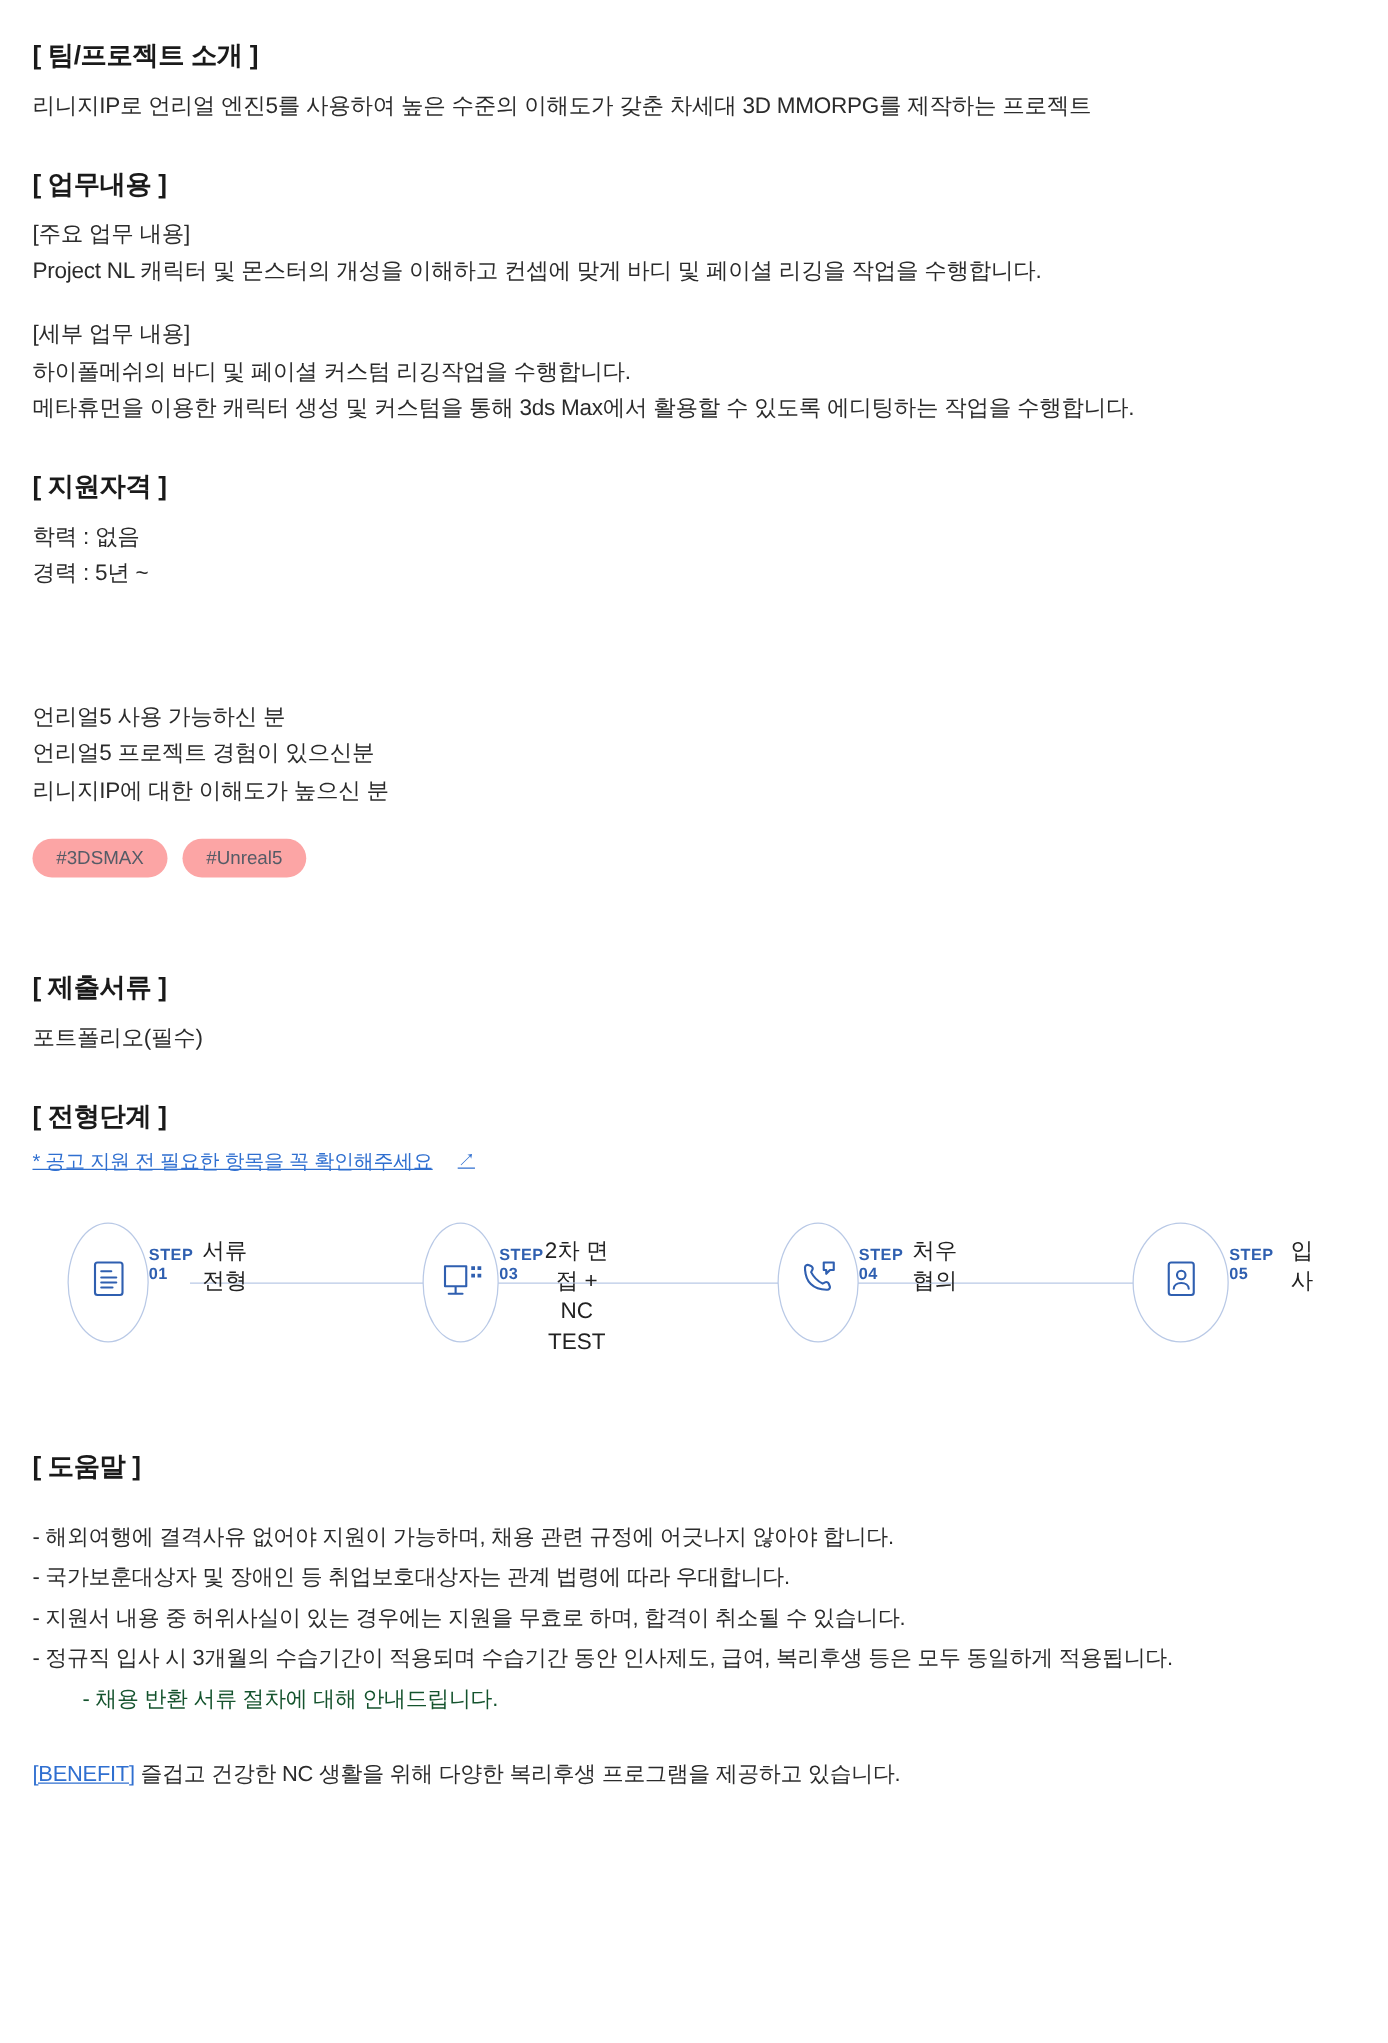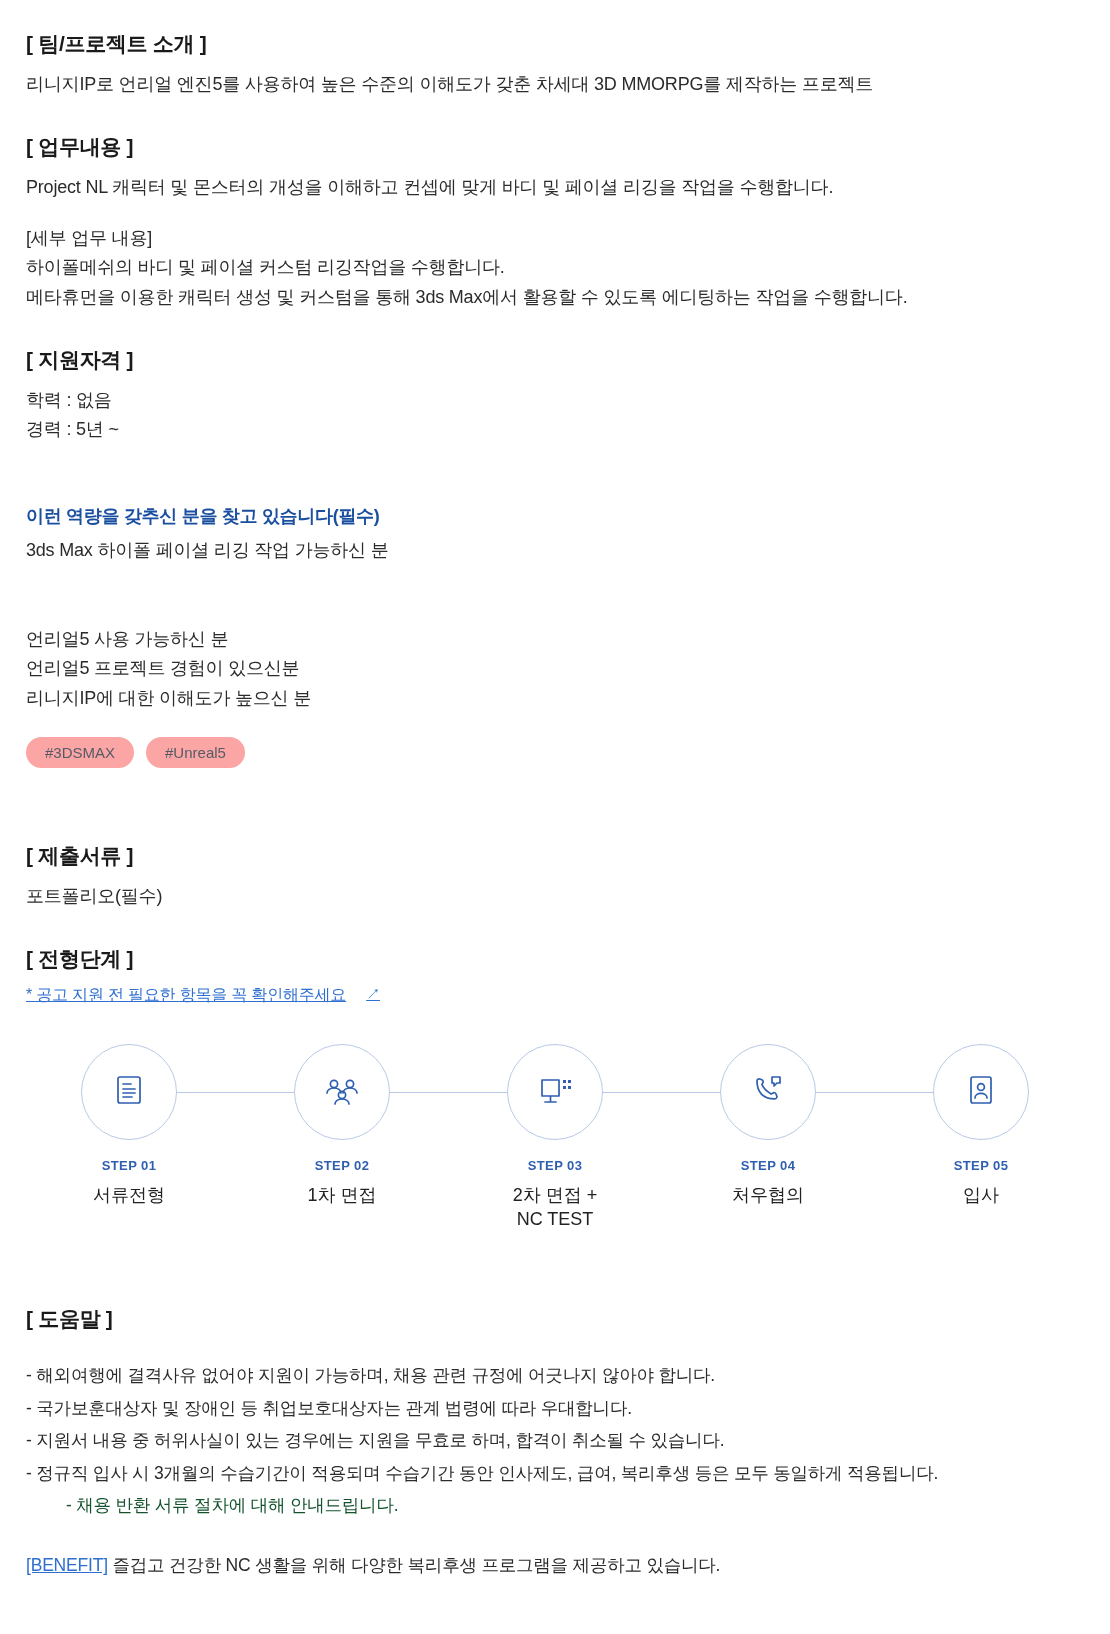--- a/index.html
+++ b/index.html
@@ -80,22 +80,22 @@
     margin-top: 38px;
     display: flex;
     align-items: flex-start;
     justify-content: space-between;
     padding: 0 28px 0 28px;
     position: relative;
   }
   .step {
     width: 150px;
     display: flex;
-    flex-direction: column;
-    align-items: center;
+    flex-direction: row;
+    align-items: flex-start;
     position: relative;
     z-index: 2;
   }
   .step-circle {
     width: 96px;
     height: 96px;
     border-radius: 50%;
     border: 1px solid #b9c9e6;
     background: #ffffff;
     display: flex;
@@ -150,38 +150,35 @@
 
 <div class="page">
 
   <div class="section">
     <h2 class="section-title">[ 팀/프로젝트 소개 ]</h2>
     <p class="para">리니지IP로 언리얼 엔진5를 사용하여 높은 수준의 이해도가 갖춘 차세대 3D MMORPG를 제작하는 프로젝트</p>
   </div>
 
   <div class="section">
     <h2 class="section-title">[ 업무내용 ]</h2>
+    <p class="para">[주요 업무 내용]</p>
     <p class="para">Project NL 캐릭터 및 몬스터의 개성을 이해하고 컨셉에 맞게 바디 및 페이셜 리깅을 작업을 수행합니다.</p>
     <p class="para spaced">[세부 업무 내용]</p>
     <p class="para">하이폴메쉬의 바디 및 페이셜 커스텀 리깅작업을 수행합니다.</p>
     <p class="para">메타휴먼을 이용한 캐릭터 생성 및 커스텀을 통해 3ds Max에서 활용할 수 있도록 에디팅하는 작업을 수행합니다.</p>
   </div>
 
   <div class="section">
     <h2 class="section-title">[ 지원자격 ]</h2>
     <p class="para">학력 : 없음</p>
     <p class="para">경력 : 5년 ~</p>
   </div>
 
   <div class="gap-md"></div>
 
-  <div class="section">
-    <p class="blue-head">이런 역량을 갖추신 분을 찾고 있습니다(필수)</p>
-    <p class="para">3ds Max 하이폴 페이셜 리깅 작업 가능하신 분</p>
-  </div>
 
   <div class="gap-md"></div>
 
   <div class="section">
     <p class="para">언리얼5 사용 가능하신 분</p>
     <p class="para">언리얼5 프로젝트 경험이 있으신분</p>
     <p class="para">리니지IP에 대한 이해도가 높으신 분</p>
 
     <div class="tags">
       <span class="tag">#3DSMAX</span>
@@ -215,36 +212,20 @@
               <line x1="13" y1="18" x2="25" y2="18" stroke="#2f5fb0" stroke-width="1.7" stroke-linecap="round"></line>
               <line x1="13" y1="22" x2="25" y2="22" stroke="#2f5fb0" stroke-width="1.7" stroke-linecap="round"></line>
               <line x1="13" y1="26" x2="22" y2="26" stroke="#2f5fb0" stroke-width="1.7" stroke-linecap="round"></line>
             </svg>
           </span>
         </div>
         <div class="step-num">STEP 01</div>
         <div class="step-label">서류전형</div>
       </div>
 
-      <div class="step">
-        <div class="step-circle">
-          <span>
-            <svg width="40" height="38" viewBox="0 0 40 38" fill="none">
-              <circle cx="12" cy="13" r="3.6" stroke="#2f5fb0" stroke-width="1.7"></circle>
-              <circle cx="28" cy="13" r="3.6" stroke="#2f5fb0" stroke-width="1.7"></circle>
-              <circle cx="20" cy="24" r="3.6" stroke="#2f5fb0" stroke-width="1.7"></circle>
-              <path d="M5 22c0-3 3.2-5 7-5s7 2 7 5" stroke="#2f5fb0" stroke-width="1.7" stroke-linecap="round"></path>
-              <path d="M21 22c0-3 3.2-5 7-5s7 2 7 5" stroke="#2f5fb0" stroke-width="1.7" stroke-linecap="round"></path>
-              <path d="M13 33c0-3 3.2-5 7-5s7 2 7 5" stroke="#2f5fb0" stroke-width="1.7" stroke-linecap="round"></path>
-            </svg>
-          </span>
-        </div>
-        <div class="step-num">STEP 02</div>
-        <div class="step-label">1차 면접</div>
-      </div>
 
       <div class="step">
         <div class="step-circle">
           <span>
             <svg width="40" height="38" viewBox="0 0 40 38" fill="none">
               <path d="M7 9h17v16H7z" stroke="#2f5fb0" stroke-width="1.7" stroke-linejoin="round"></path>
               <line x1="15.5" y1="25" x2="15.5" y2="31" stroke="#2f5fb0" stroke-width="1.7"></line>
               <line x1="10" y1="31" x2="21" y2="31" stroke="#2f5fb0" stroke-width="1.7" stroke-linecap="round"></line>
               <rect x="28" y="9" width="3" height="3" fill="#2f5fb0"></rect>
               <rect x="28" y="15" width="3" height="3" fill="#2f5fb0"></rect>

